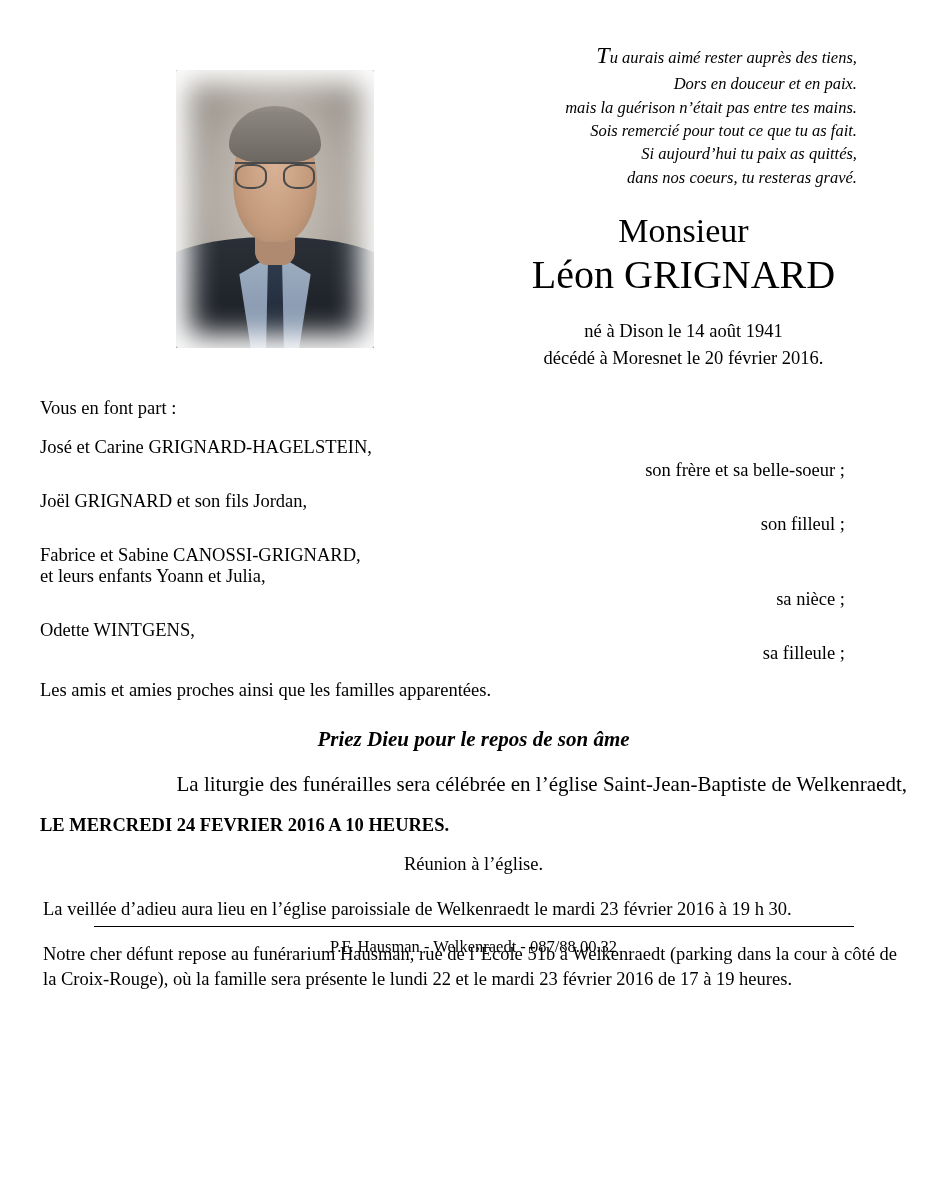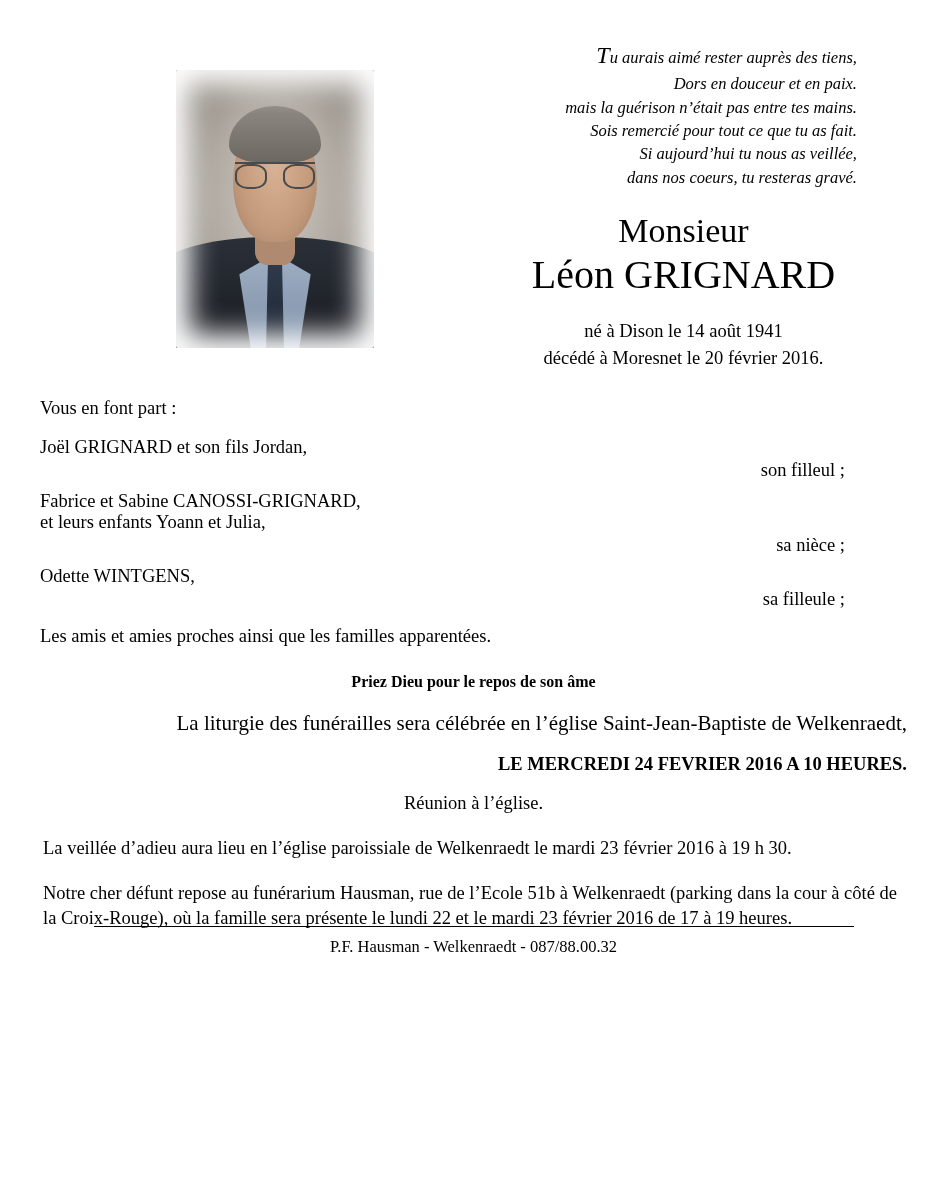--- a/index.html
+++ b/index.html
@@ -198,31 +198,32 @@
     margin-top: 2px;
     margin-bottom: 10px;
   }
   .friends {
     font-size: 18.5px;
     margin-top: 16px;
   }
   .pray {
     text-align: center;
     font-weight: bold;
-    font-size: 16px;
+    font-style: italic;
+    font-size: 21px;
     margin-top: 26px;
     margin-bottom: 20px;
   }
   .liturgy {
     text-align: right;
     font-size: 21px;
     margin-bottom: 18px;
   }
   .datetime {
-    text-align: right;
+    text-align: left;
     font-weight: bold;
     font-size: 18.5px;
     margin-bottom: 18px;
   }
   .reunion {
     text-align: center;
     font-size: 18.5px;
     margin-bottom: 22px;
   }
   .para {
@@ -270,21 +271,21 @@
         <div class="vignette"></div>
       </div>
     </div>
 
     <div class="poem-name">
       <div class="poem">
         <div><span class="dropcap">T</span><span>u aurais aimé rester auprès des tiens,</span></div>
         <div>Dors en douceur et en paix.</div>
         <div>mais la guérison n’était pas entre tes mains.</div>
         <div>Sois remercié pour tout ce que tu as fait.</div>
-        <div>Si aujourd’hui tu nous as veillée,</div>
+        <div>Si aujourd’hui tu paix as quittés,</div>
         <div>dans nos coeurs, tu resteras gravé.</div>
       </div>
 
       <div class="name-block">
         <div class="name-monsieur">Monsieur</div>
         <div class="name-full">Léon GRIGNARD</div>
       </div>
 
       <div class="birth-lines">
         <div>né à Dison le 14 août 1941</div>
@@ -292,20 +293,24 @@
       </div>
     </div>
   </div>
 
   <div class="body-wrap">
 
     <div class="announce">Vous en font part :</div>
 
     <div class="family">
 
+      <div class="fam-row">
+        <span class="fam-left">José et Carine GRIGNARD-HAGELSTEIN,</span>
+        <span class="fam-right">son frère et sa belle-soeur ;</span>
+      </div>
 
       <div class="fam-row">
         <span class="fam-left">Joël GRIGNARD et son fils Jordan,</span>
         <span class="fam-right">son filleul ;</span>
       </div>
 
       <div class="fam-row">
         <span class="fam-left">Fabrice et Sabine CANOSSI-GRIGNARD,</span>
         <span class="fam-left indent">et leurs enfants Yoann et Julia,</span>
         <span class="fam-right">sa nièce ;</span>

